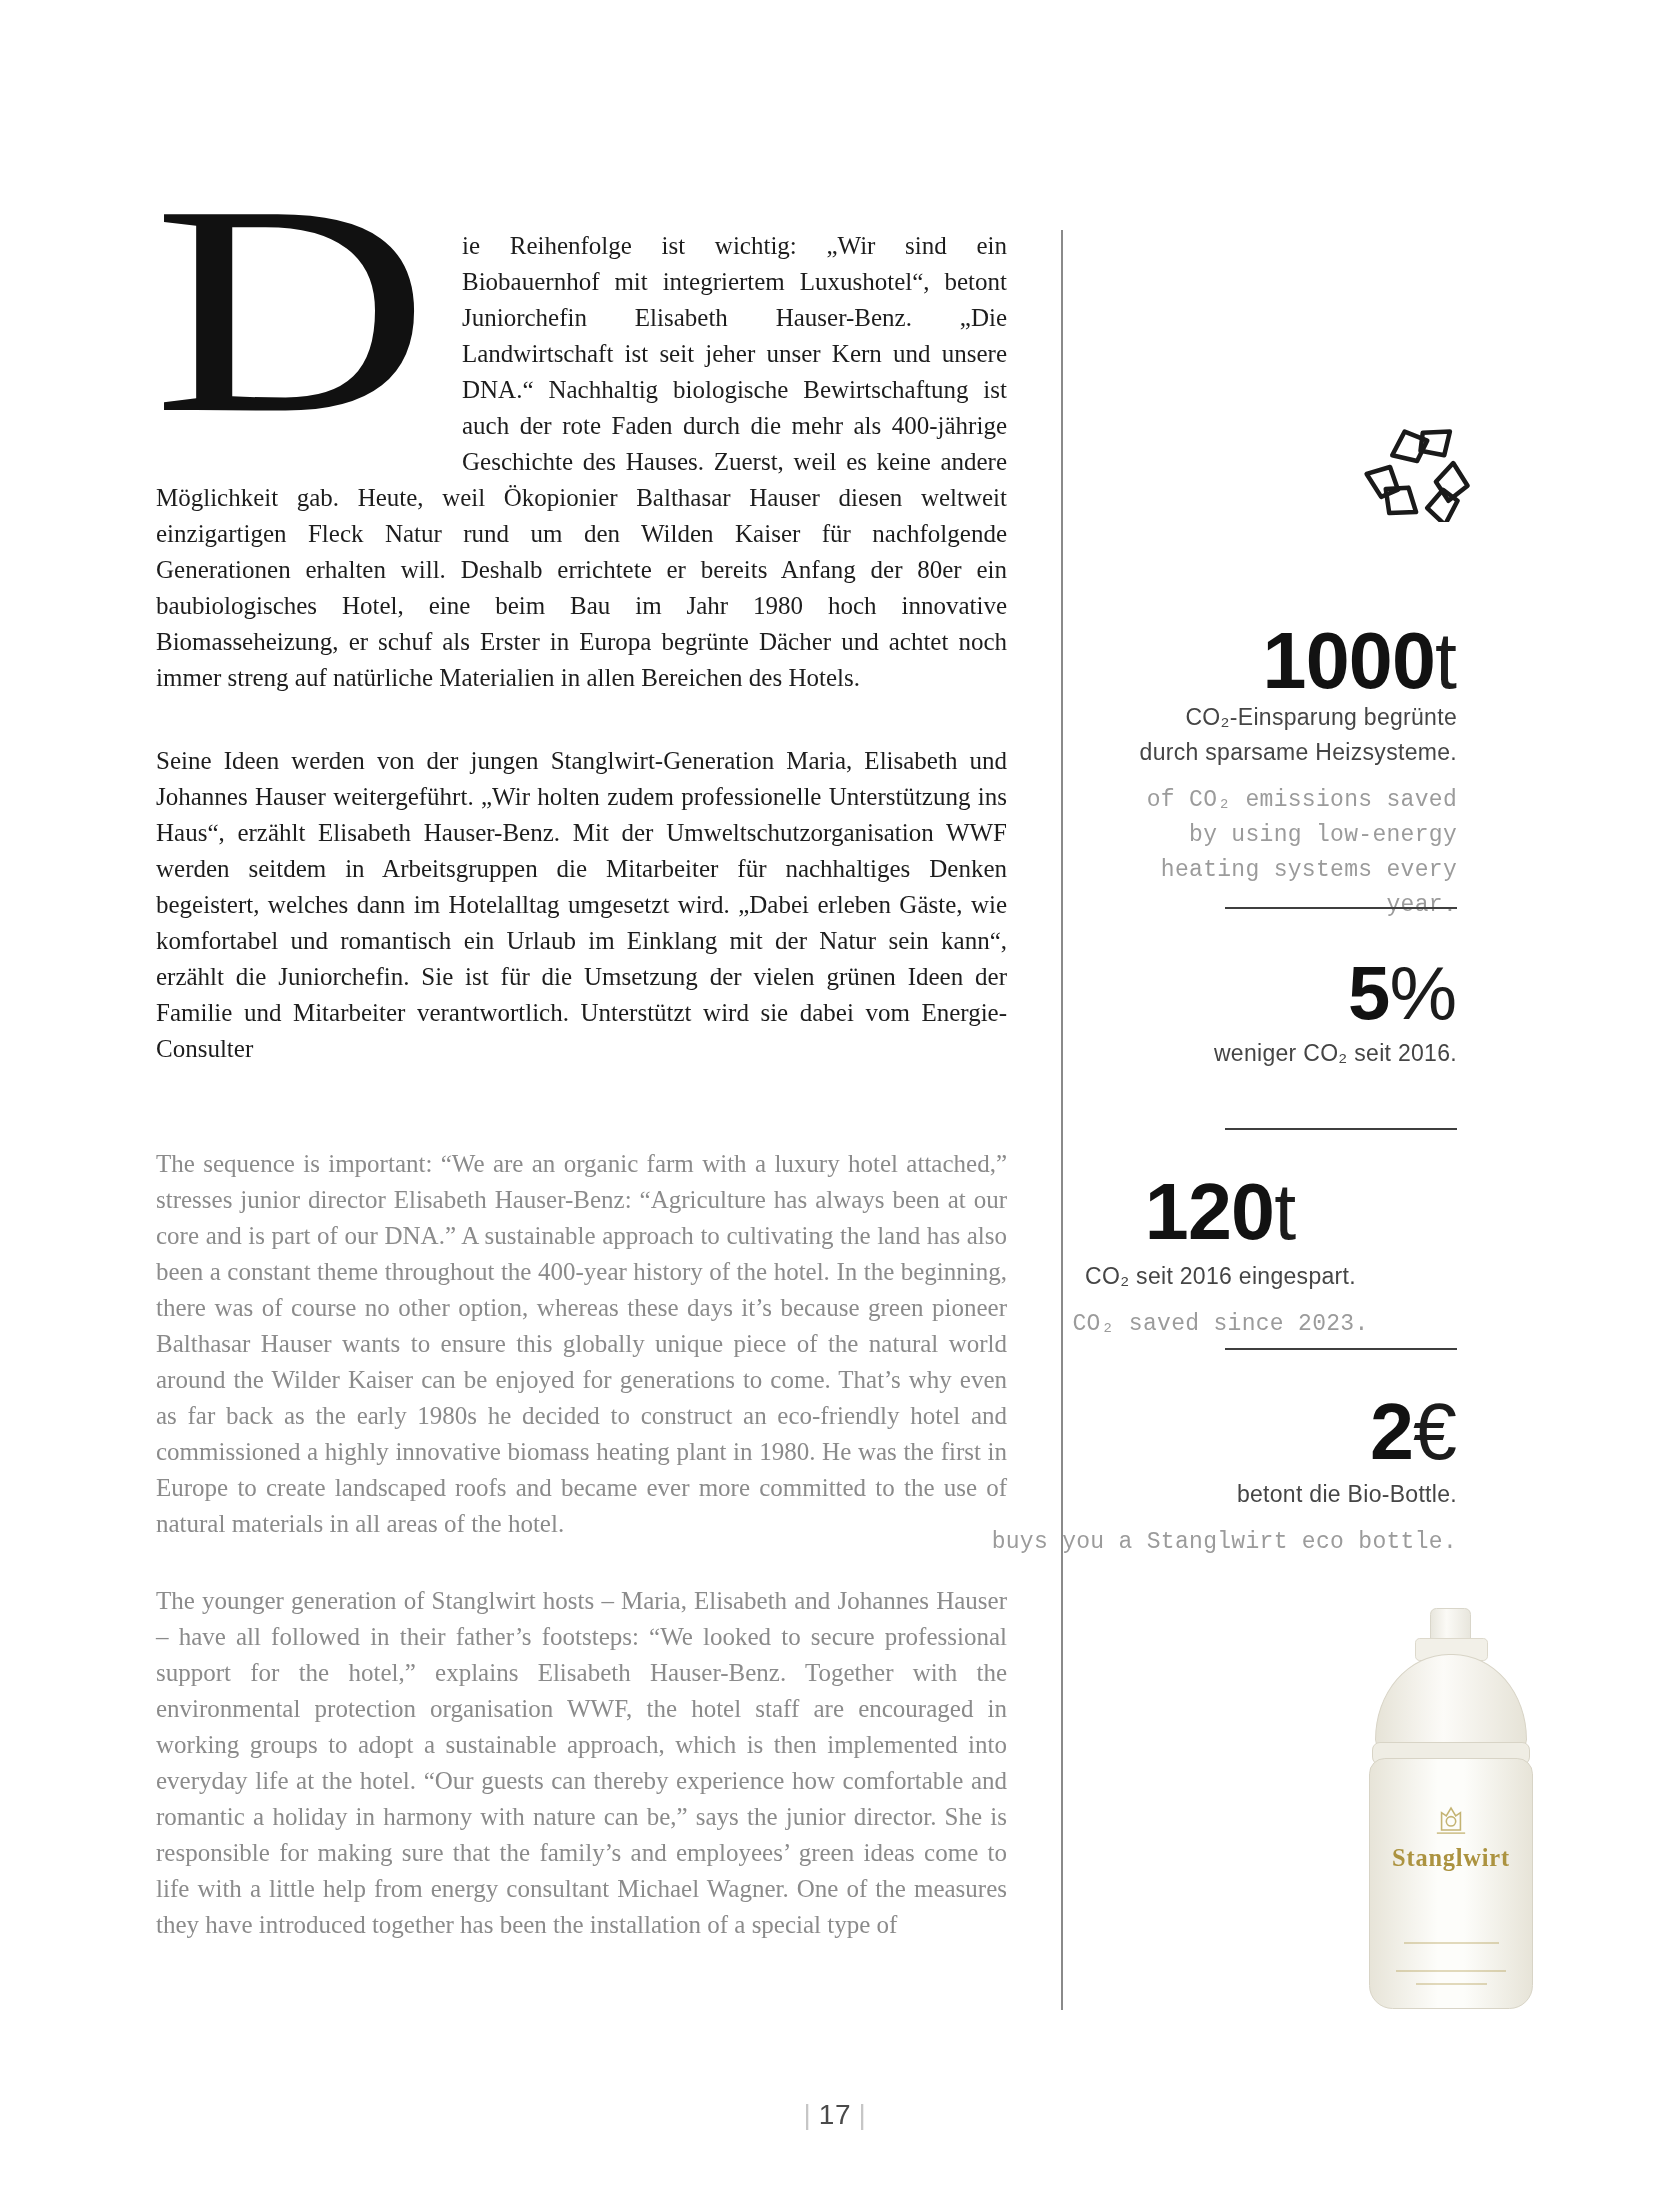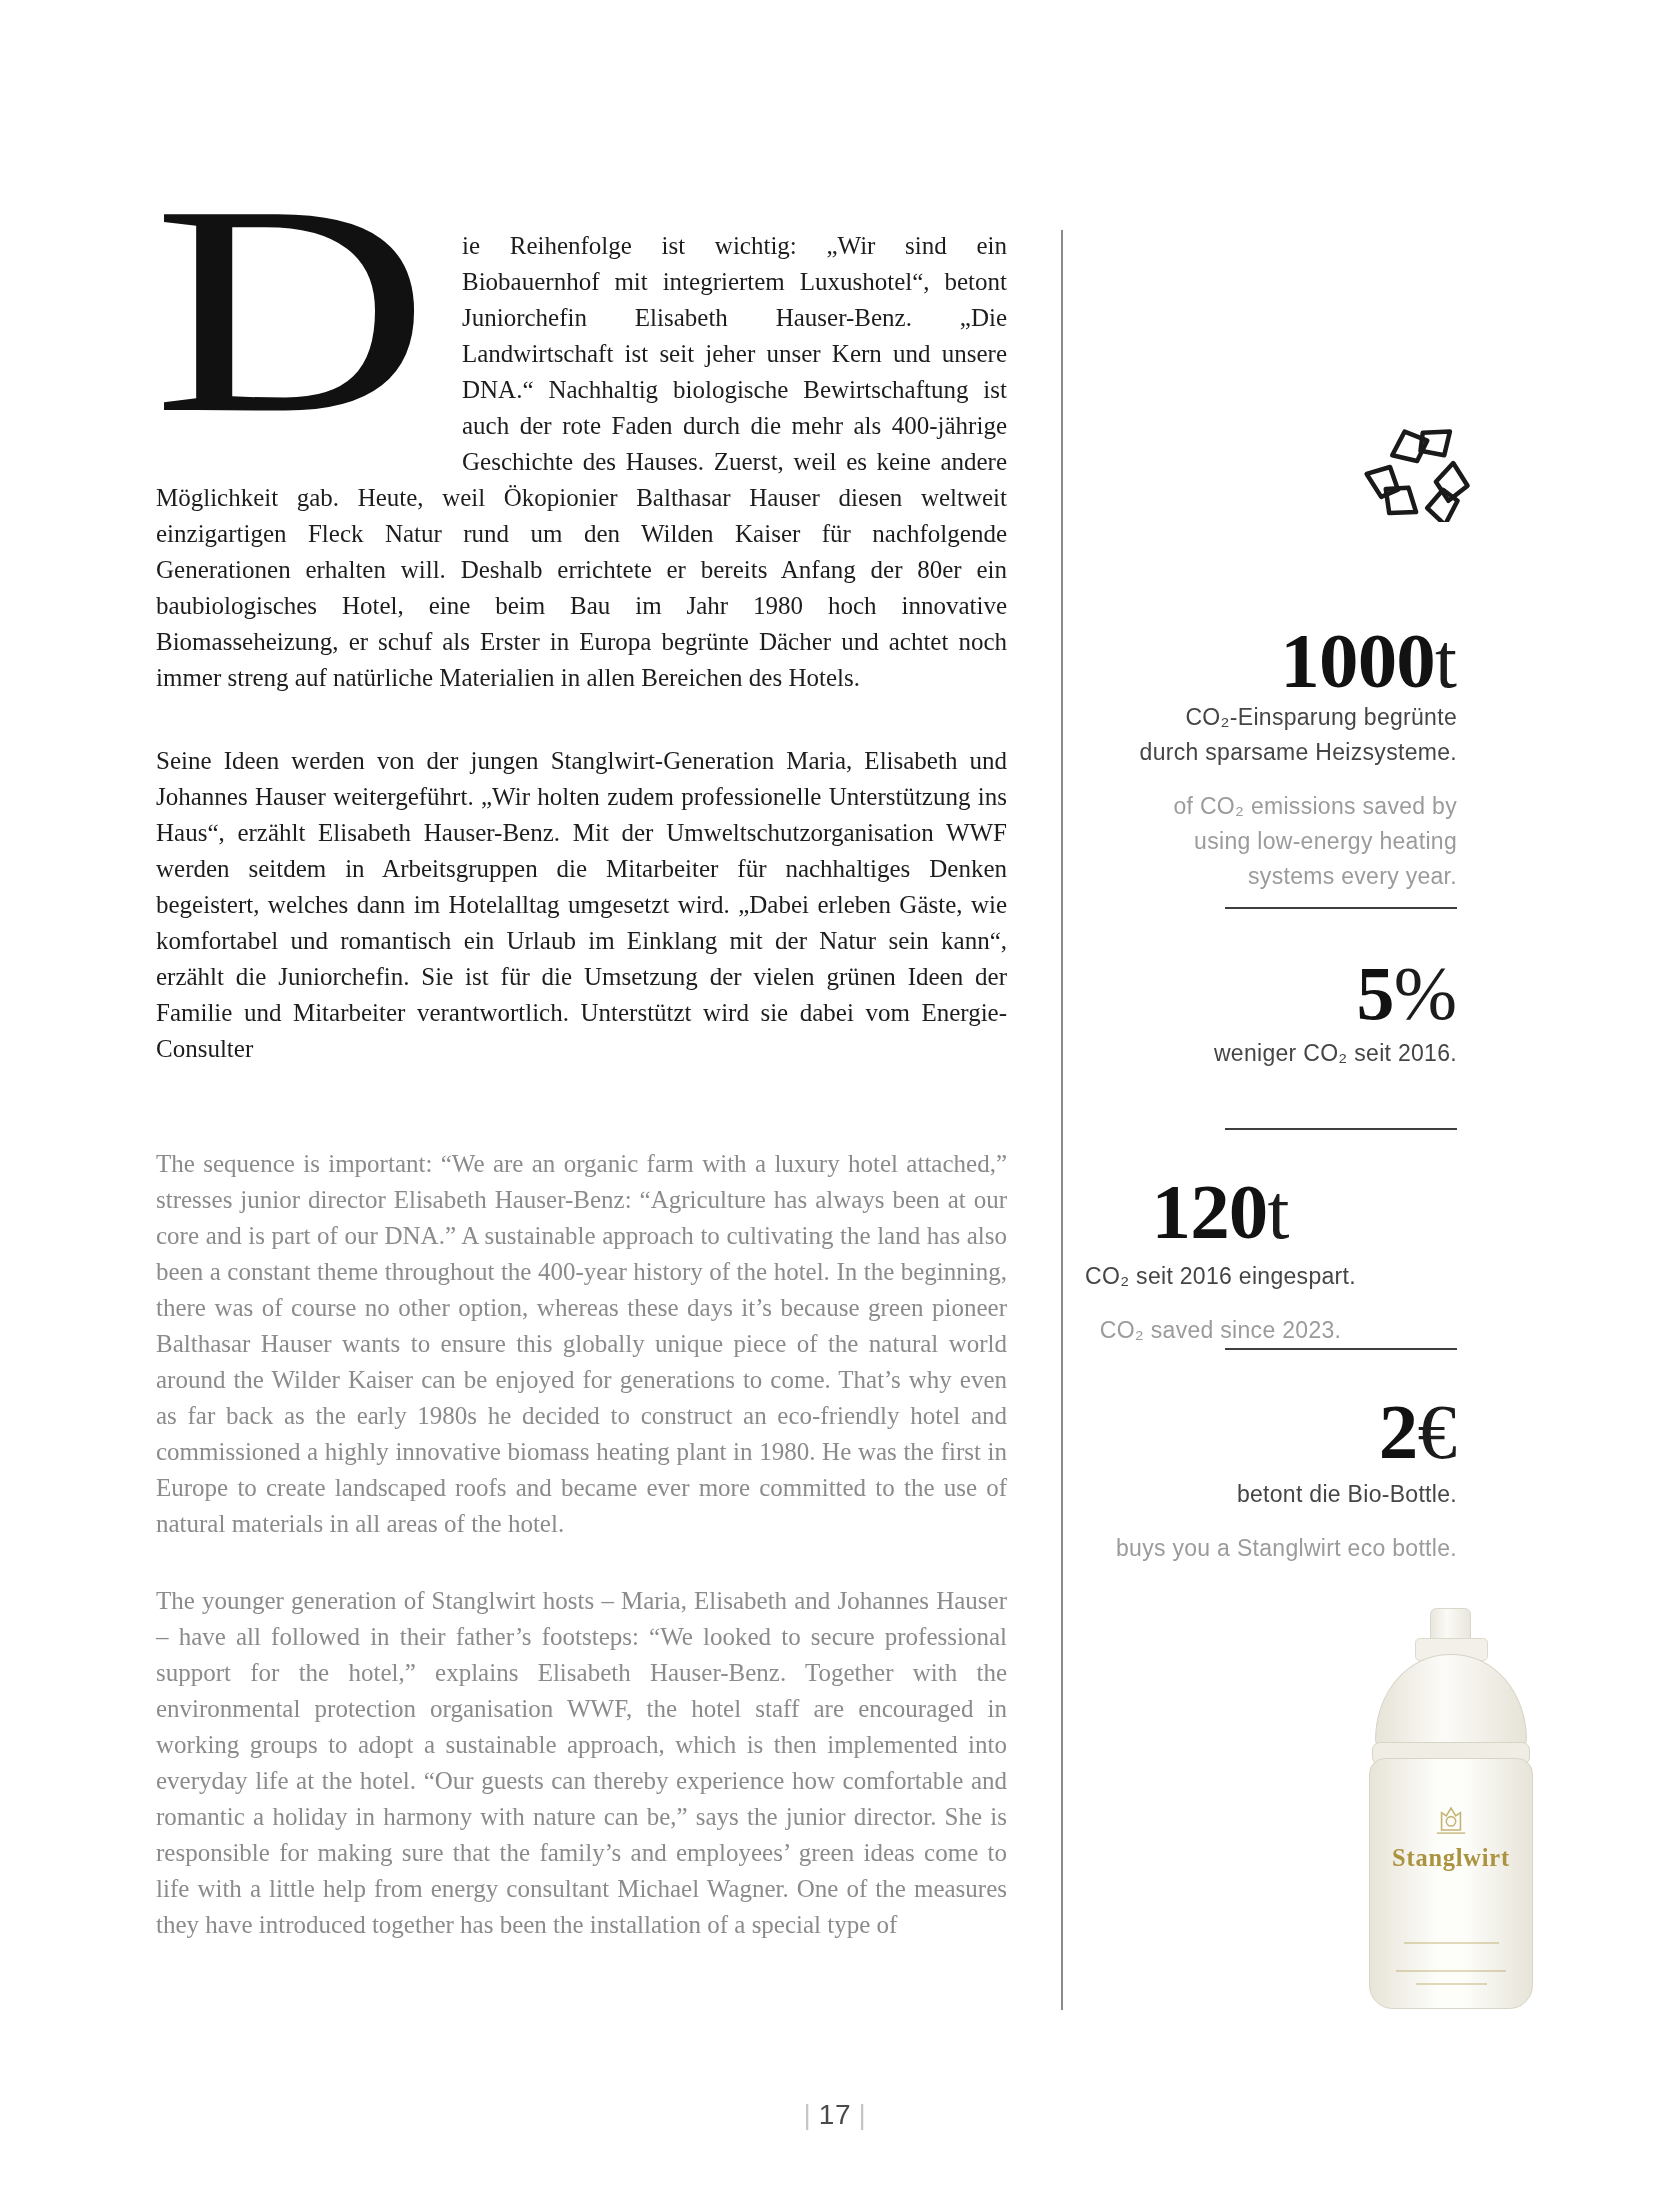--- a/index.html
+++ b/index.html
@@ -30,26 +30,26 @@
 
   
   .v-rule{position:absolute;left:1061px;top:230px;width:1.6px;height:1780px;background:#8a8a8a;}
 
   
   .recycle-wrap{position:absolute;left:1359px;top:418px;width:123px;height:104px;}
   .stat{position:absolute;right:213px;width:473px;text-align:right;}
   .stat-narrow{width:323px;}
   .stat-value{
     font-size:79px;line-height:79px;font-weight:800;color:#121212;
-    letter-spacing:-0.8px;white-space:nowrap;font-family:Liberation Serif, serif;
+    letter-spacing:-0.8px;white-space:nowrap;
   }
   .stat-unit{font-weight:400;letter-spacing:0;color:#1c1c1c;}
   .stat-cap{font-size:23px;line-height:35px;letter-spacing:0.3px;}
   .cap-de{color:#454545;}
-  .cap-en{color:#9b9b9b;margin-top:19px;}
+  .cap-en{color:#9b9b9b;margin-top:13px;font-family:Liberation Mono, monospace;}
   .divider{position:absolute;right:213px;width:232px;height:1.6px;background:#3f3f3f;}
 
   
   .bottle{position:absolute;left:1369px;top:1608px;width:162px;height:399px;}
   .b-nub{position:absolute;left:61px;top:0;width:39px;height:33px;background:linear-gradient(90deg,#e8e6dd,#fbfaf6 40%,#e8e6dd);border:0.8px solid #d9d6ca;border-radius:6.3px 6.3px 3.2px 3.2px;}
   .b-nubbase{position:absolute;left:46px;top:30px;width:71px;height:20.5px;background:#f2f0e8;border:0.8px solid #ddd9cc;border-radius:4.7px;}
   .b-dome{position:absolute;left:6.3px;top:46px;width:150px;height:93px;background:linear-gradient(90deg,#e6e3d7,#fcfbf8 45%,#e6e3d7);border:0.8px solid #d8d4c6;border-radius:75px 75px 11px 11px / 87px 87px 9.5px 9.5px;}
   .b-ring{position:absolute;left:3.2px;top:134px;width:156px;height:20.5px;background:#efede4;border:0.8px solid #d8d4c6;border-radius:7.9px;}
   .b-body{position:absolute;left:0;top:150px;width:162px;height:249px;background:linear-gradient(90deg,#e7e4d8,#fdfdfa 42%,#fdfdfa 58%,#e7e4d8);border:0.8px solid #d8d4c6;border-radius:15.8px 15.8px 23.6px 23.6px;overflow:hidden;}
   .b-crest{position:absolute;left:0;right:0;top:41px;text-align:center;}

